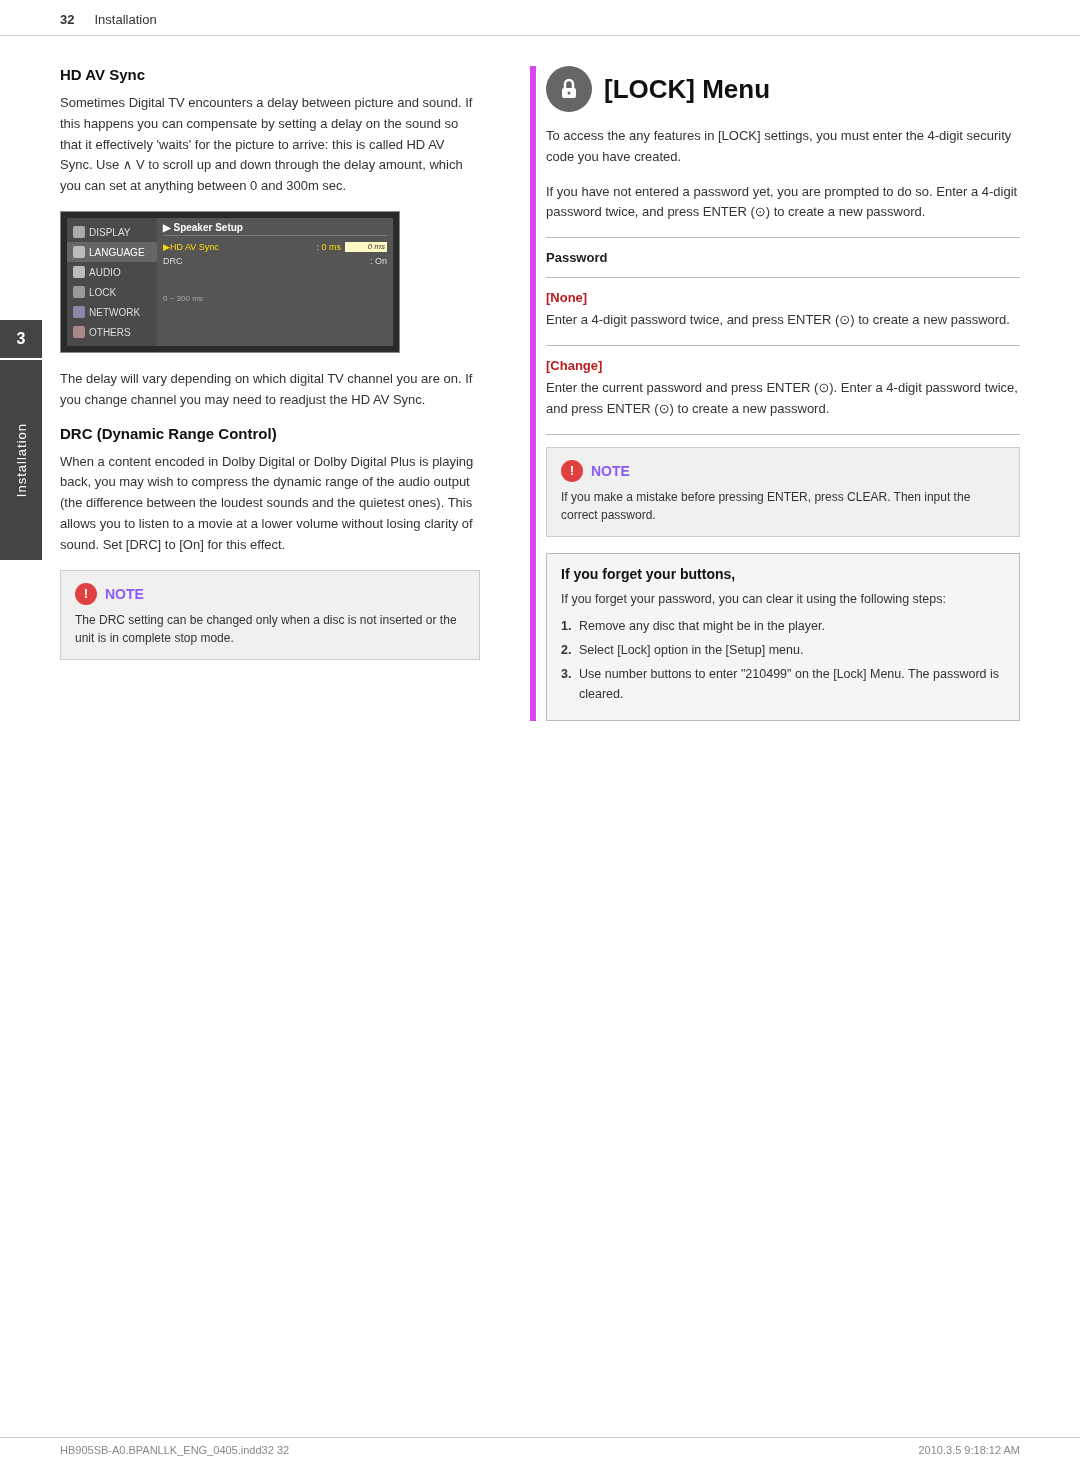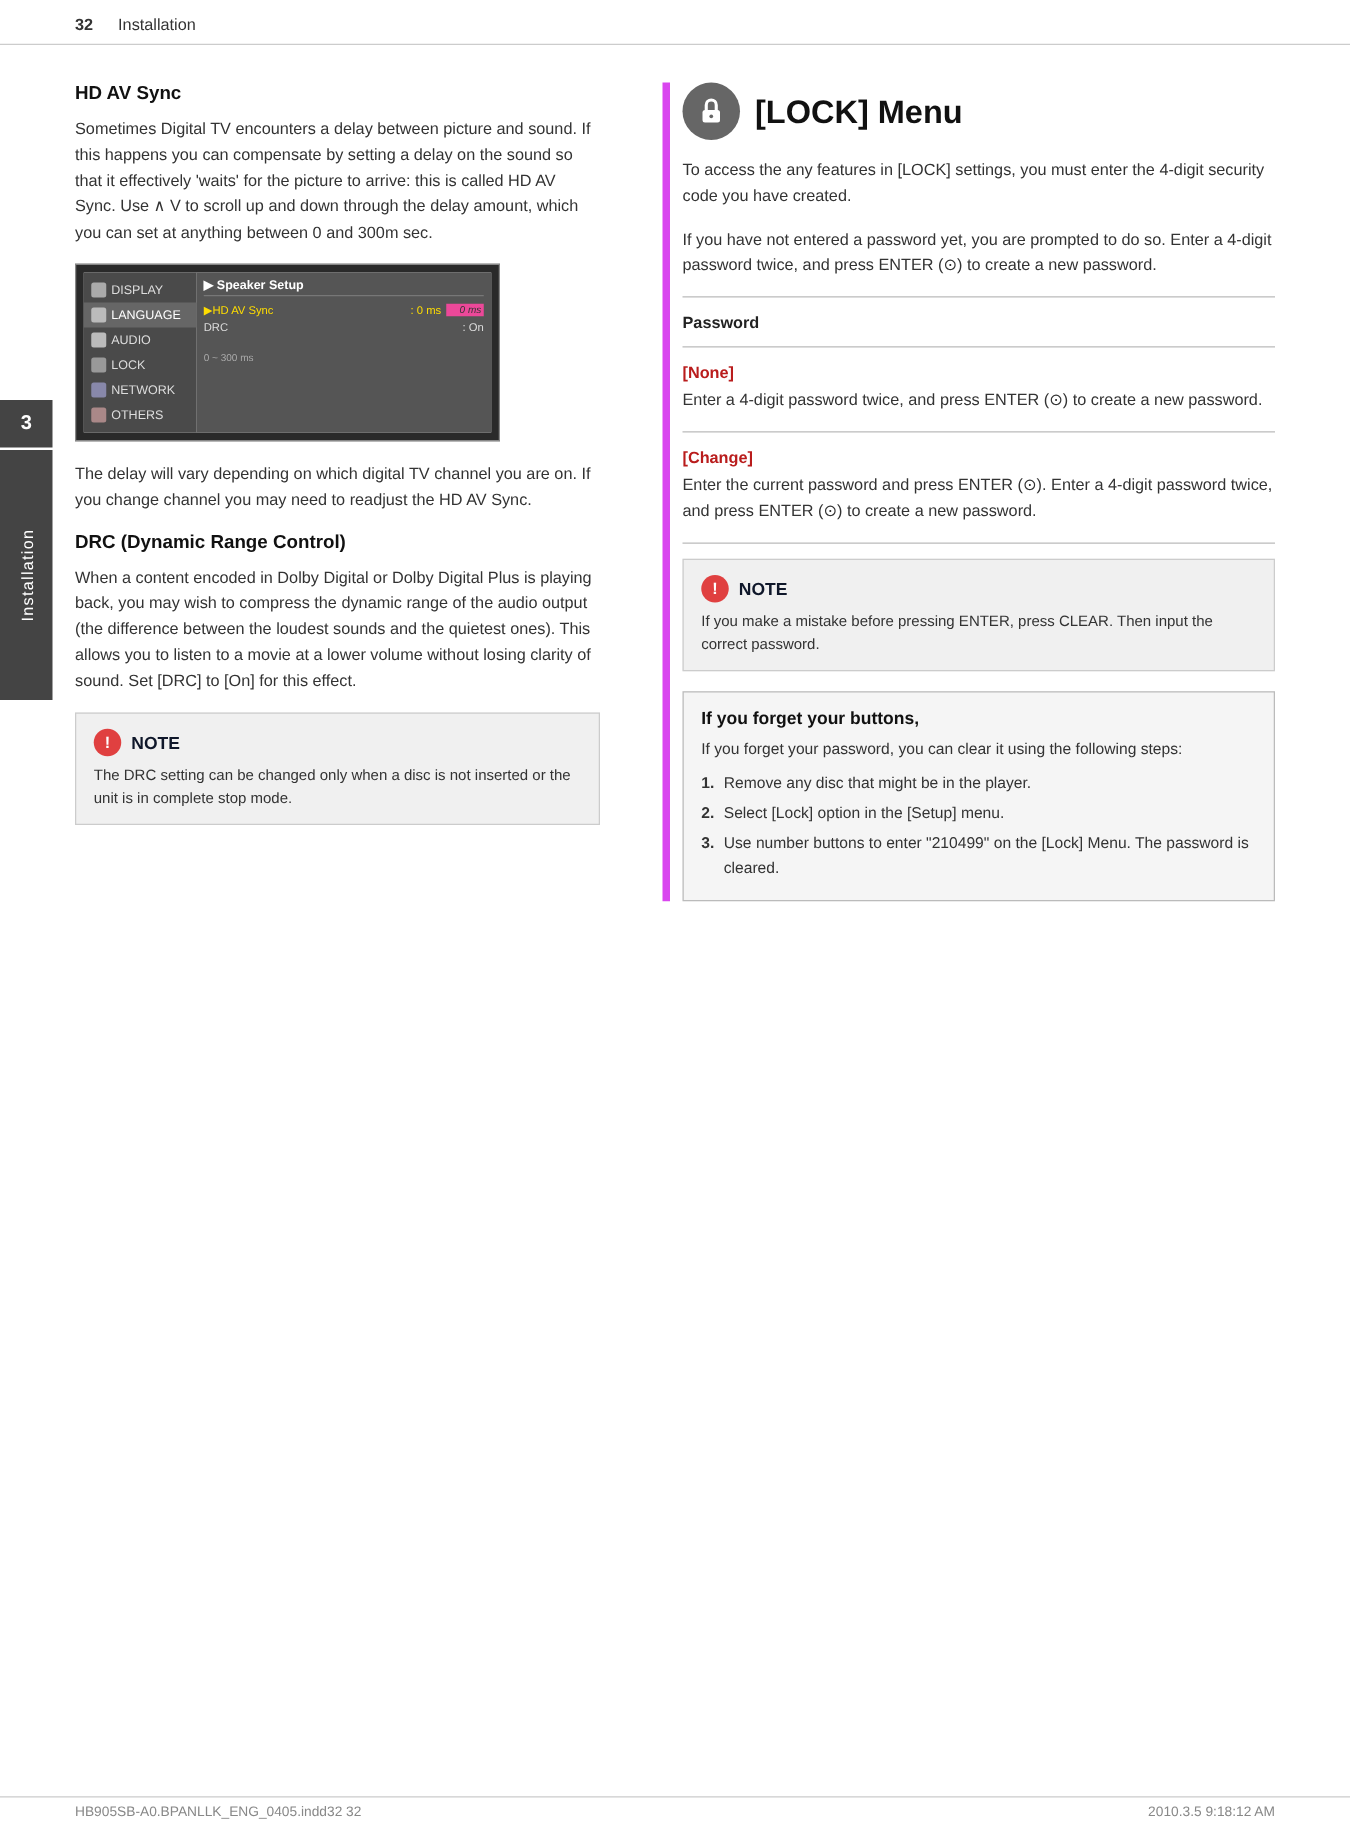--- a/index.html
+++ b/index.html
@@ -209,21 +209,21 @@
       align-items: center;
       justify-content: center;
       color: #fff;
       font-weight: bold;
       font-size: 13px;
       flex-shrink: 0;
     }
     .note-title {
       font-size: 14px;
       font-weight: bold;
-      color: #0f172a;
+      color: #8b5cf6;
     }
     .note-text {
       font-size: 12px;
       line-height: 1.5;
       color: #333;
     }
 
     
     .lock-menu-header {
       display: flex;
@@ -368,31 +368,31 @@
               <div class="menu-icon others"></div>
               <span>OTHERS</span>
             </div>
           </div>
           <div class="menu-right">
             <div class="menu-right-title">▶ Speaker Setup</div>
             <div class="menu-right-item highlighted">
               <span>▶HD AV Sync</span>
               <span style="display:flex;align-items:center;gap:4px;">
                 <span>: 0 ms</span>
-                <div style="background:#ec4899;width:30px;height:10px;position:relative;font-style:italic;">
+                <div style="background:#fef9c3;width:42px;height:10px;position:relative;font-style:italic;">
                   <div style="background:#ffdd00;width:0%;height:100%;"></div>
                   <span style="position:absolute;right:2px;top:0;font-size:8px;color:#333;">0 ms</span>
                 </div>
               </span>
             </div>
             <div class="menu-right-item">
               <span>  DRC</span>
               <span>: On</span>
             </div>
-            <div style="margin-top:7px;">
+            <div style="margin-top:20px;">
               <span class="slider-range">0 ~ 300 ms</span>
             </div>
           </div>
         </div>
       </div>
 
       <p class="body-text">The delay will vary depending on which digital TV channel you are on. If you change channel you may need to readjust the HD AV Sync.</p>
 
       <div class="section-title">DRC (Dynamic Range Control)</div>
       <p class="body-text">When a content encoded in Dolby Digital or Dolby Digital Plus is playing back, you may wish to compress the dynamic range of the audio output (the difference between the loudest sounds and the quietest ones). This allows you to listen to a movie at a lower volume without losing clarity of sound. Set [DRC] to [On] for this effect.</p>

